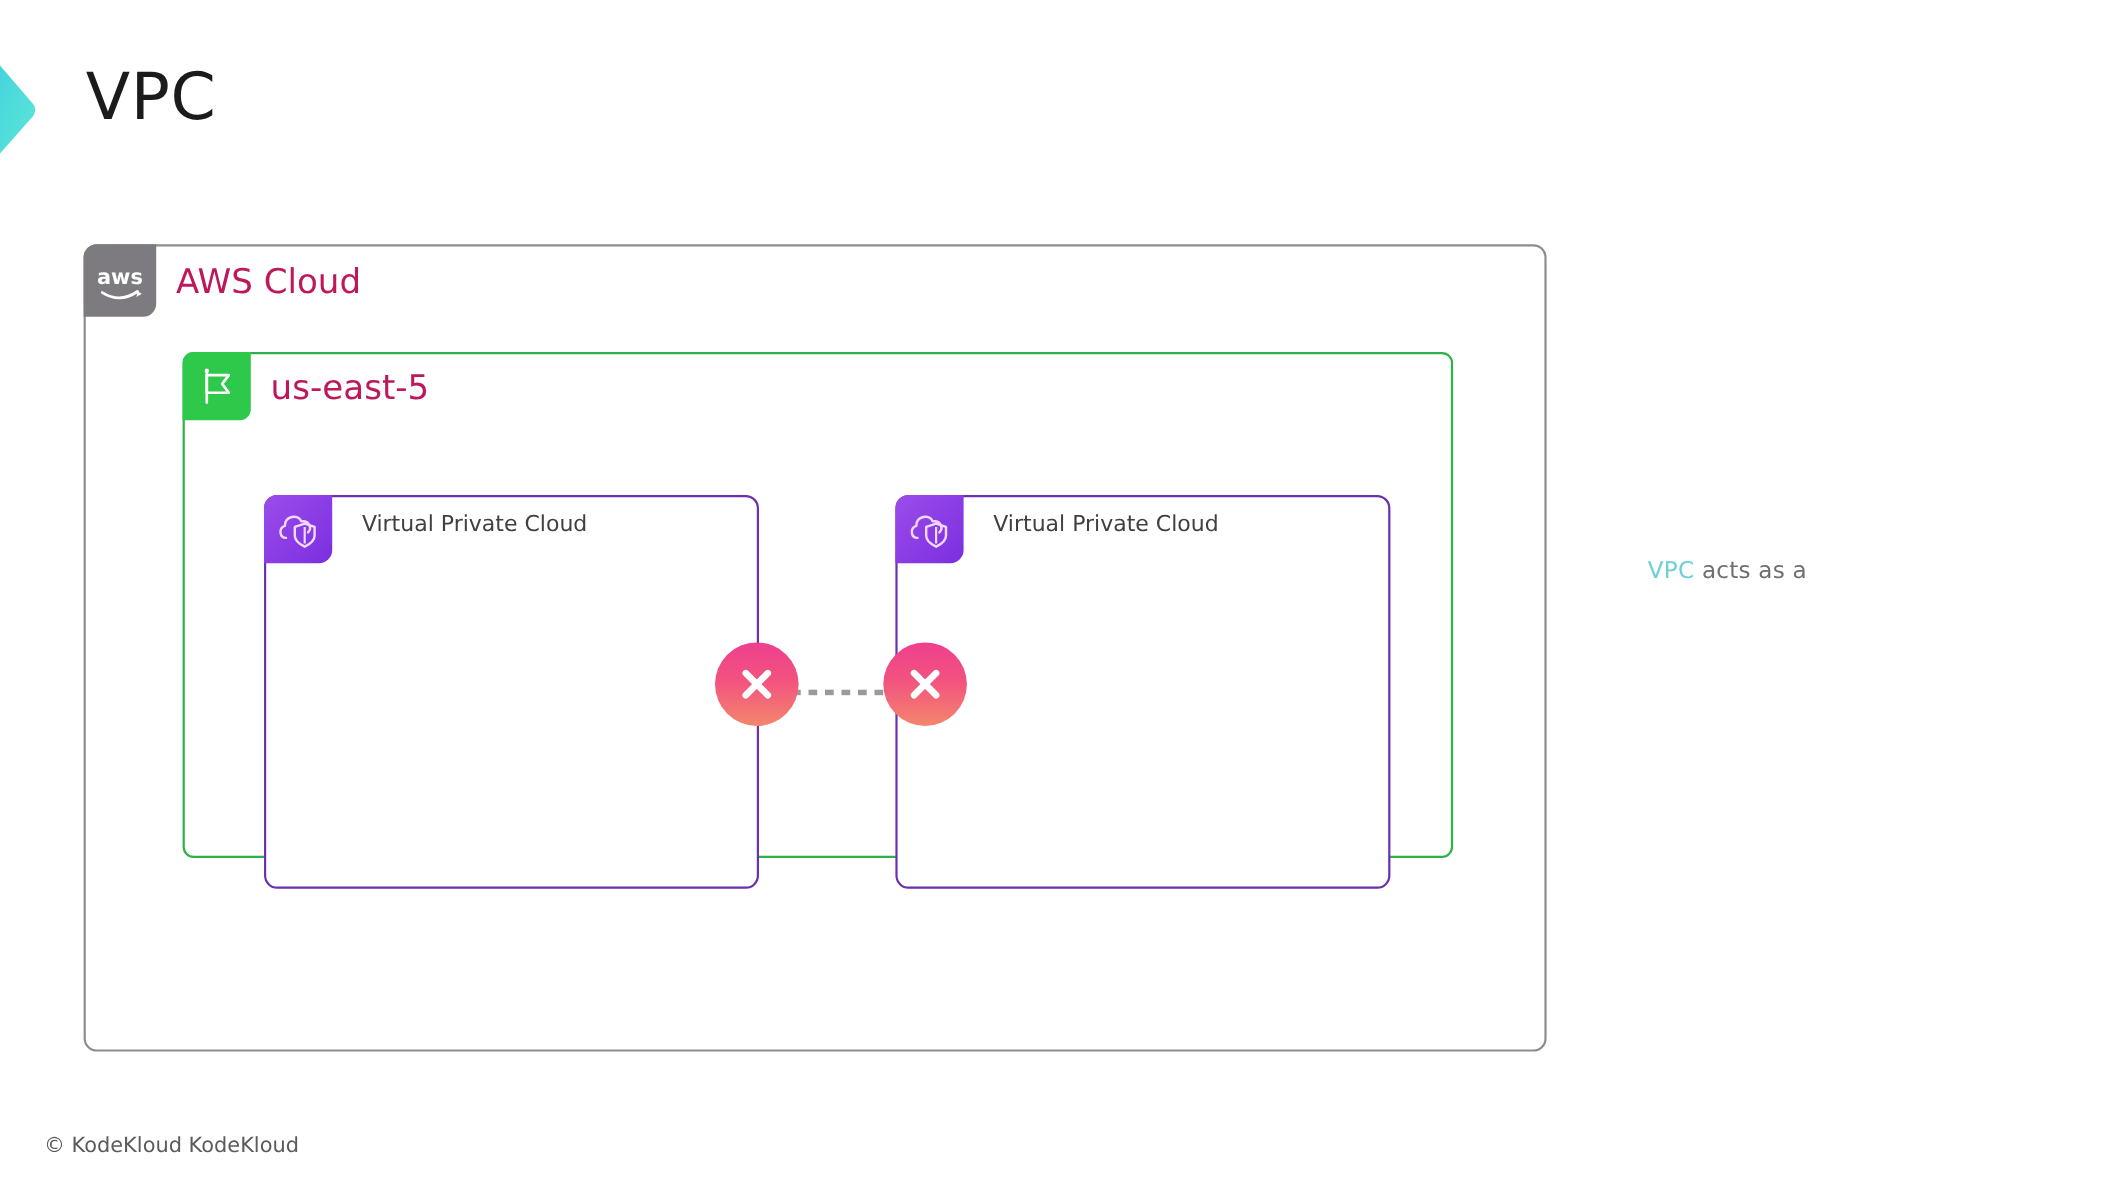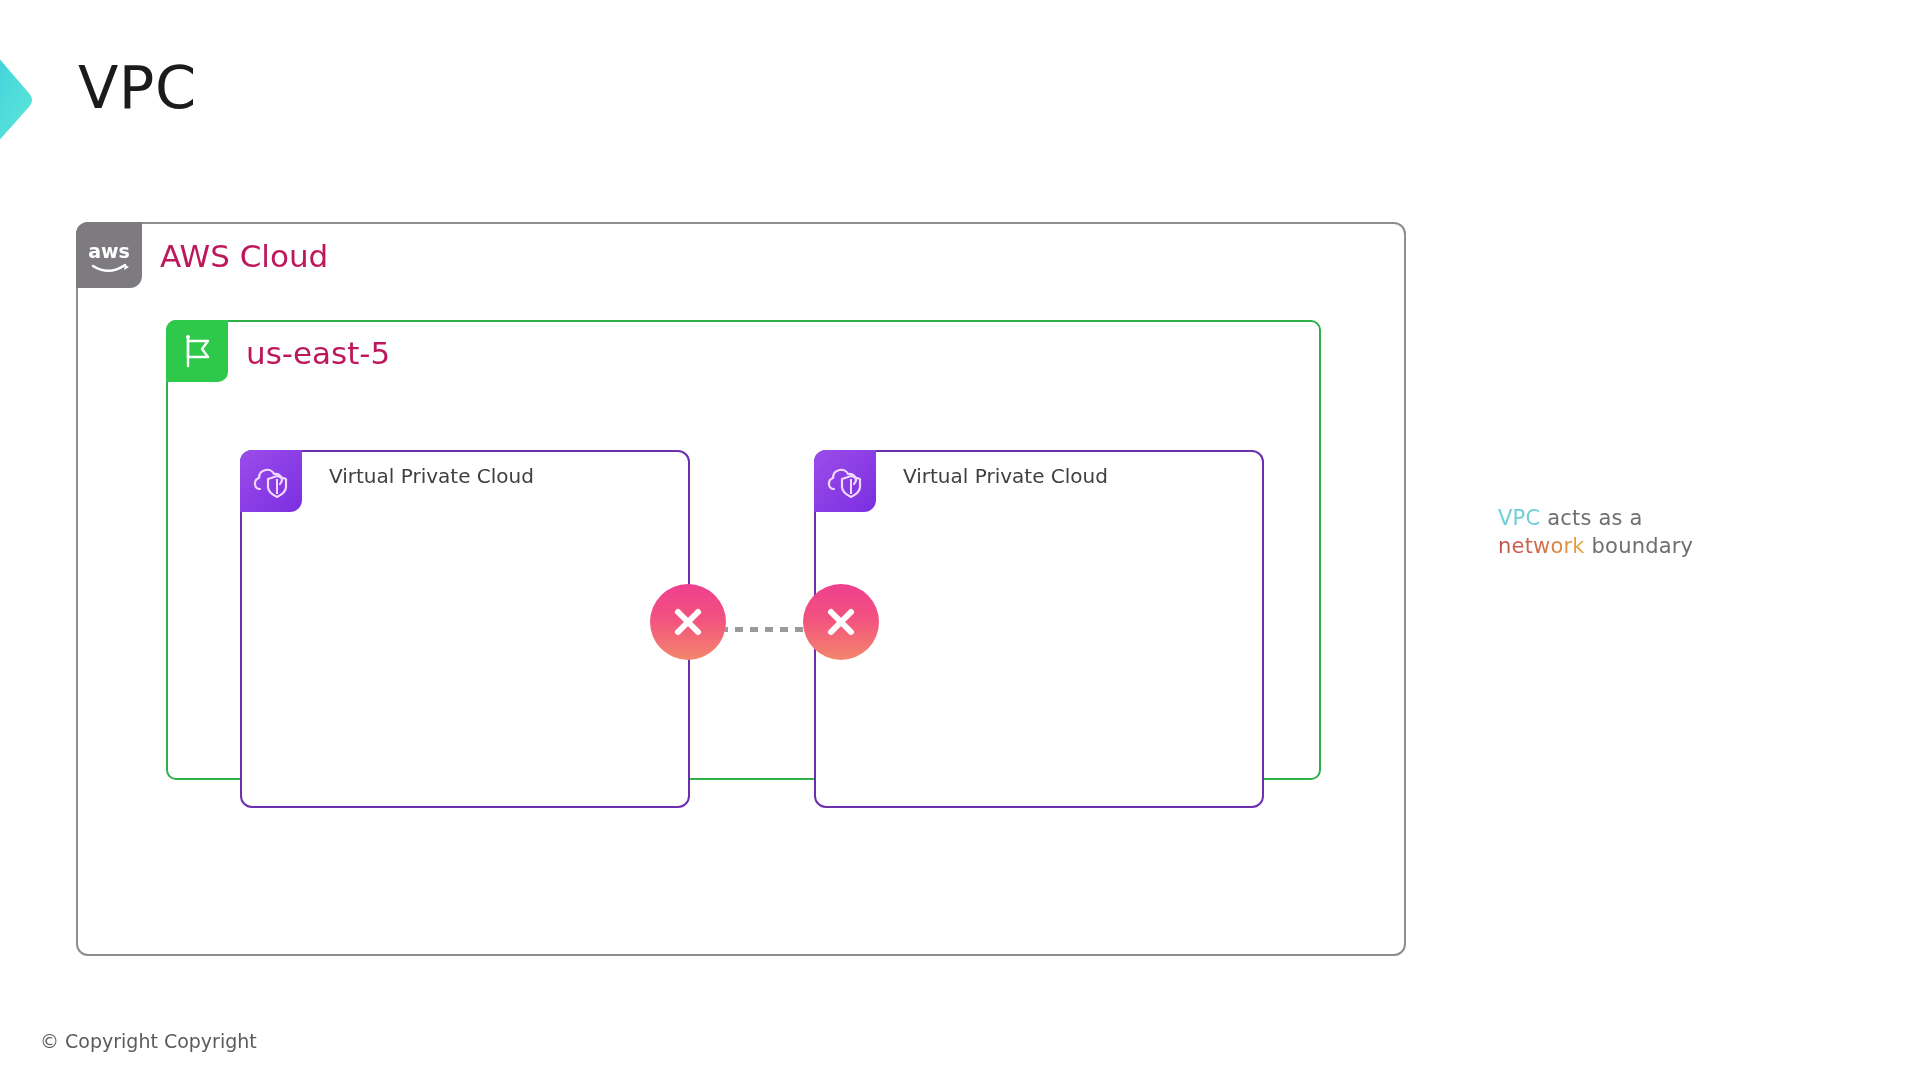--- a/index.html
+++ b/index.html
@@ -187,20 +187,17 @@
         <line x1="10" y1="10" x2="30" y2="30" stroke="#ffffff" stroke-width="6" stroke-linecap="round"></line>
         <line x1="30" y1="10" x2="10" y2="30" stroke="#ffffff" stroke-width="6" stroke-linecap="round"></line>
       </svg>
     </div>
   </div>
 
   <div class="annotation">
     <div>
       <span class="tok-vpc">VPC</span><span> acts as a</span>
     </div>
-    <div>
-      <span class="tok-network">network</span><span> boundary</span>
-    </div>
-  </div>
-
-  <div class="footer">© Copyright Copyright</div>
+  </div>
+
+  <div class="footer">© KodeKloud KodeKloud</div>
 
 </div>
 
 </body></html>

